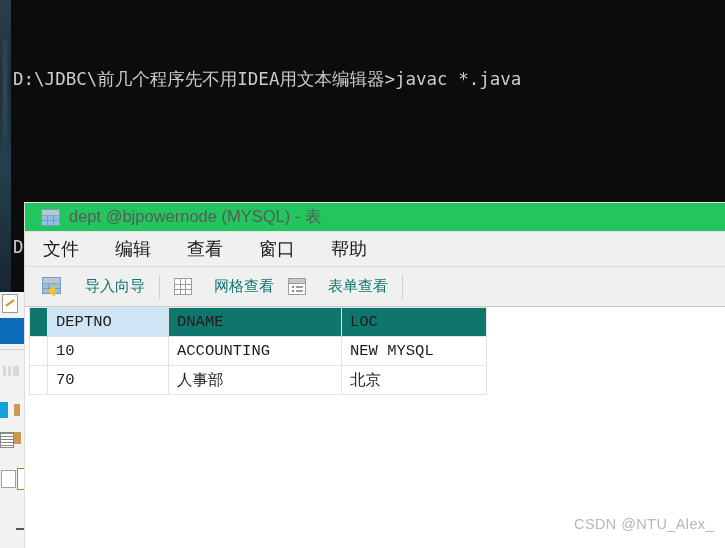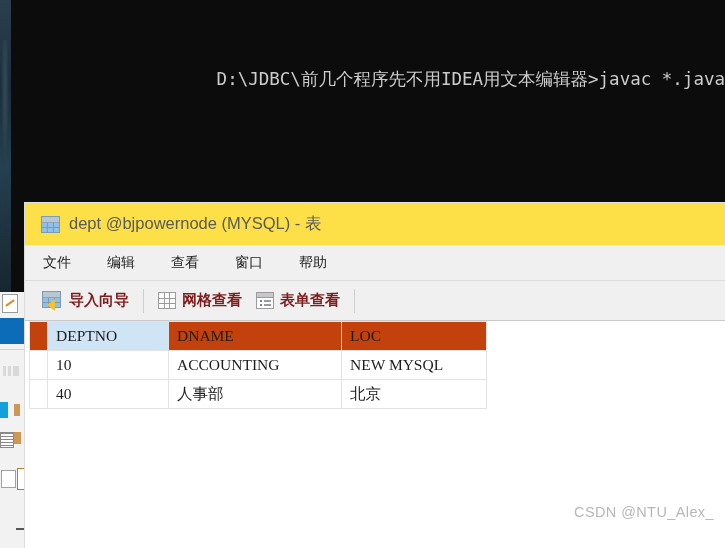--- a/index.html
+++ b/index.html
@@ -73,39 +73,39 @@
     background: #0c0c0c;
     color: #cccccc;
     font-family: "DejaVu Sans Mono", "Liberation Mono", monospace;
     font-size: 17.5px;
     line-height: 30px;
     padding: 4px 0 0 2px;
     box-sizing: border-box;
     white-space: pre;
     letter-spacing: 0px;
   }
-  .term-line { height: 30px; text-align: right; }
+  .term-line { height: 30px; }
   .term-blank { height: 18px; }
 
   
   #navicat-window {
     position: absolute;
     left: 24px; top: 202px;
     width: 701px; height: 346px;
     background: #ffffff;
     border-top: 1px solid #e2e2e2;
     border-left: 1px solid #dcdcdc;
     box-sizing: border-box;
     overflow: hidden;
     font-size: 14px;
     color: #1d1d1d;
   }
   #titlebar {
-    height: 42px;
-    background: #fde047;
+    height: 28px;
+    background: #22c55e;
     display: flex;
     align-items: center;
     padding-left: 16px;
     box-sizing: border-box;
   }
   #title-text {
     font-size: 16.5px;
     color: #5a5a5a;
     margin-left: 9px;
     font-family: "Liberation Sans", sans-serif;
@@ -137,21 +137,21 @@
     height: 36px;
     background: #f0f0f0;
     border-top: 1px solid #e4e4e4;
     border-bottom: 1px solid #dcdcdc;
     display: flex;
     align-items: center;
     padding-left: 18px;
     box-sizing: border-box;
   }
   .menu-item {
-    font-size: 14px;
+    font-size: 18px;
     color: #1a1a1a;
     margin-right: 36px;
     cursor: default;
     font-family: "Liberation Sans", sans-serif;
   }
 
   
   #toolbar {
     height: 40px;
     background: #f0f0f0;
@@ -163,24 +163,23 @@
   }
   .tb-btn {
     display: flex;
     align-items: center;
     height: 32px;
     padding: 0 7px;
     cursor: default;
   }
   .tb-label {
     font-size: 15px;
-    color: #7f1d1d;
-    margin-left: 6px;
+    color: #0f766e;
+    margin-left: 22px;
     white-space: nowrap;
-    font-weight: bold;
   }
   .tb-sep {
     width: 1px; height: 24px;
     background: #cfcfcf;
     margin: 0 7px;
     flex: none;
   }
   
   .wiz-icon { position: relative; width: 21px; height: 19px; flex: none; }
   .wiz-icon .grid {
@@ -276,44 +275,44 @@
   }
   #data-grid th, #data-grid td {
     border: 1px solid #e3e3e3;
     height: 29px;
     padding: 0 8px;
     box-sizing: border-box;
     font-weight: normal;
     text-align: left;
     white-space: nowrap;
     overflow: hidden;
-    font-family: Liberation Serif, serif;
-  }
-  #data-grid th { background: #c2410c; color: #1c1c1c; }
+    font-family: Liberation Mono, monospace;
+  }
+  #data-grid th { background: #0f766e; color: #1c1c1c; }
   #data-grid th.sel-col { background: #cfe4f5; }
   #data-grid .marker-col { width: 18px; padding: 0; text-align: center; }
   #data-grid col.c-marker { width: 18px; }
   #data-grid col.c-deptno { width: 121px; }
   #data-grid col.c-dname  { width: 173px; }
   #data-grid col.c-loc    { width: 145px; }
   #data-grid td.num { padding-right: 9px; }
   tr.row-active td.marker-col { background: #cfe4f5; }
   tr.row-highlight td:not(.marker-col) { background: #ececec; }
   .caret {
     display: inline-block;
     width: 0; height: 0;
     border-top: 6px solid transparent;
     border-bottom: 6px solid transparent;
     border-left: 9px solid #111111;
   }
 
   
   #watermark {
     position: absolute;
-    right: 11px; bottom: 28px;
+    right: 11px; bottom: 16px;
     font-size: 14.5px;
     color: #b7b7b7;
     letter-spacing: .4px;
     font-family: "Liberation Sans", sans-serif;
   }
 </style>
 </head>
 <body>
 
 <div id="desktop-strip"></div>
@@ -399,21 +398,21 @@
       </thead>
       <tbody>
         <tr>
           <td class="marker-col"></td>
           <td class="num">10</td>
           <td>ACCOUNTING</td>
           <td>NEW MYSQL</td>
         </tr>
         <tr>
           <td class="marker-col"></td>
-          <td class="num">40</td>
+          <td class="num">70</td>
           <td>人事部</td>
           <td>北京</td>
         </tr>
       </tbody>
     </table>
   </div>
 
   <div id="watermark">CSDN @NTU_Alex_</div>
 </div>
 

